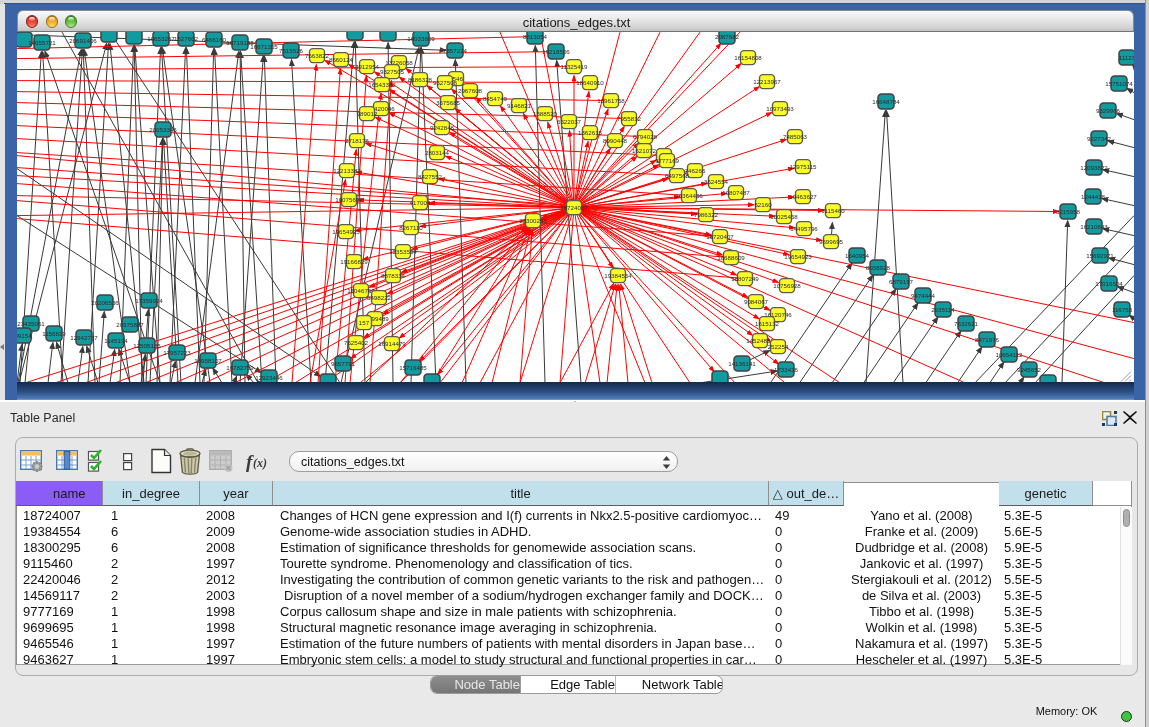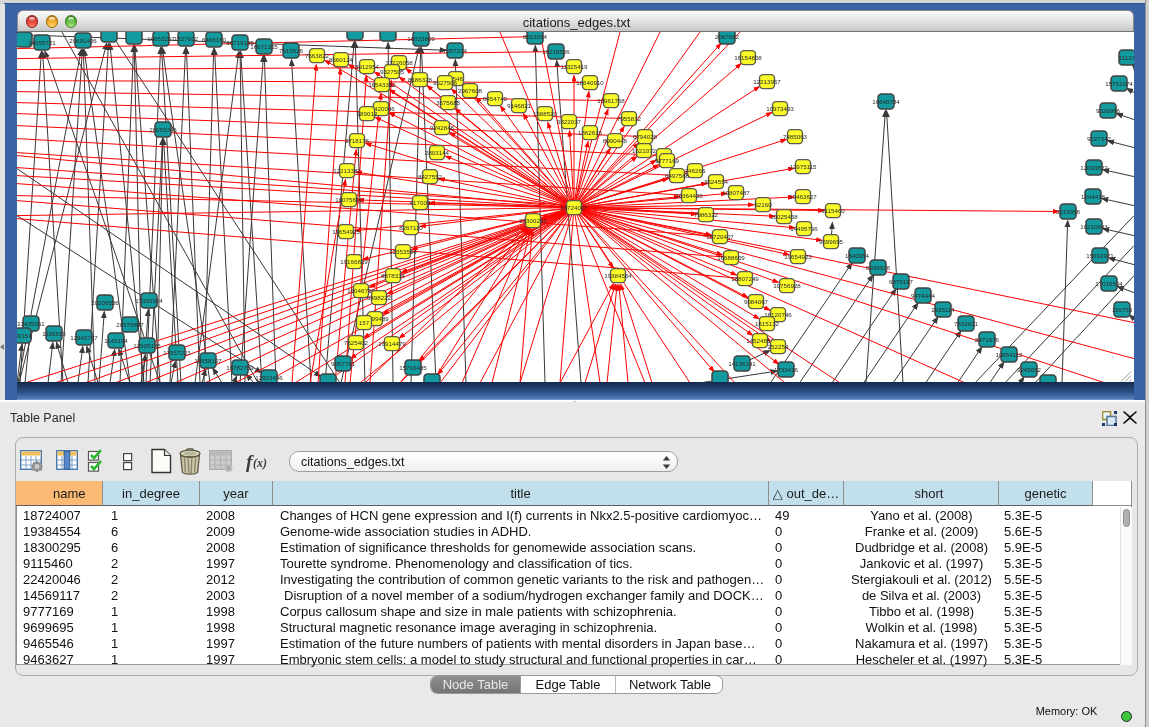--- a/index.html
+++ b/index.html
@@ -39,21 +39,21 @@
 #tbl{left:16px;top:482px;width:1116px;height:183px;background:#fff;border:1px solid #8e8e8e;border-bottom:1px solid #999}
 .hc{top:481px;height:25px;border-right:1px solid #8e8e8e;border-bottom:1px solid #5e5e5e;background:#c2e0ec;font-size:13px;color:#1a1a1a;text-align:center;line-height:25px}
 .trow{position:absolute;left:16px;width:1104px;height:16px;font-size:13px;color:#111}
 .trow span{position:absolute;top:1px;white-space:nowrap}
 .trow .tt{max-width:487px;overflow:hidden}
 .trow .sh{left:828px;width:155px;text-align:center}
 #vsb{left:1120px;top:507px;width:12px;height:158px;background:#fafafa;border-left:1px solid #e0e0e0}
 #vsbt{left:1122.5px;top:509px;width:7px;height:18px;background:#b0b0b0;border:1px solid #8e8e8e;border-radius:4px}
 
 #tabs{left:430px;top:674.5px;width:293px;height:19px;border:1px solid #9b9b9b;border-radius:7px;overflow:hidden;background:#fff}
-.tab{position:absolute;top:0;height:19px;font-size:13px;line-height:18px;text-align:center}
+.tab{position:absolute;top:0;height:19px;font-size:13px;line-height:18px;text-align:right}
 #tab1{left:0;width:89px;background:linear-gradient(180deg,#8e8e8e,#727272);color:#e8e8e8}
 #tab2{left:89px;width:95px;color:#111;border-left:1px solid #9b9b9b}
 #tab3{left:184px;width:109px;color:#111;border-left:1px solid #b9b9b9}
 
 #mem{left:1020px;top:705px;width:93px;text-align:center;font-size:11px;color:#111}
 #memdot{left:1121px;top:711px;width:11px;height:11px;border-radius:50%;background:#3dc53d;border:1px solid #2a2a2a}
 .micon{position:absolute}
 </style></head>
 <body>
 <div id="app">
@@ -674,26 +674,25 @@
       </g>
     </svg>
     <div class="abs" id="dropdown">citations_edges.txt</div>
     <svg class="micon" style="left:662px;top:53.5px" width="9" height="13" viewBox="0 0 9 13">
         <path d="M4.5,0 L8.2,4.6 H0.8 Z" fill="#3c3c3c"></path>
         <path d="M4.5,13 L8.2,8.4 H0.8 Z" fill="#3c3c3c"></path>
       </svg>
   </div>
 
   <div class="abs" id="tbl"></div>
-  <div class="abs hc" style="left:16px;width:87px;background:#fdba74;text-align:left;padding-left:37px">name</div>
+  <div class="abs hc" style="left:16px;width:87px;background:#8b5cf6;text-align:left;padding-left:37px">name</div>
   <div class="abs hc" style="left:103px;width:97px">in_degree</div>
   <div class="abs hc" style="left:200px;width:73px">year</div>
   <div class="abs hc" style="left:273px;width:496px">title</div>
   <div class="abs hc" style="left:769px;width:75px">△ out_de…</div>
-  <div class="abs hc" style="left:844px;width:155px;text-indent:16px">short</div>
   <div class="abs hc" style="left:999px;width:94px">genetic</div>
   <div class="abs hc" style="left:1093px;width:39px;background:#fff;border-bottom:1px solid #8e8e8e"></div>
 <div class="trow" style="top:507px">
       <span style="left:7px">18724007</span>
       <span style="left:95px">1</span>
       <span style="left:190px">2008</span>
       <span class="tt" style="left:264px">Changes of HCN gene expression and I(f) currents in Nkx2.5-positive cardiomyoc…</span>
       <span style="left:759px">49</span>
       <span class="sh">Yano et al. (2008)</span>
       <span style="left:988px">5.3E-5</span>

